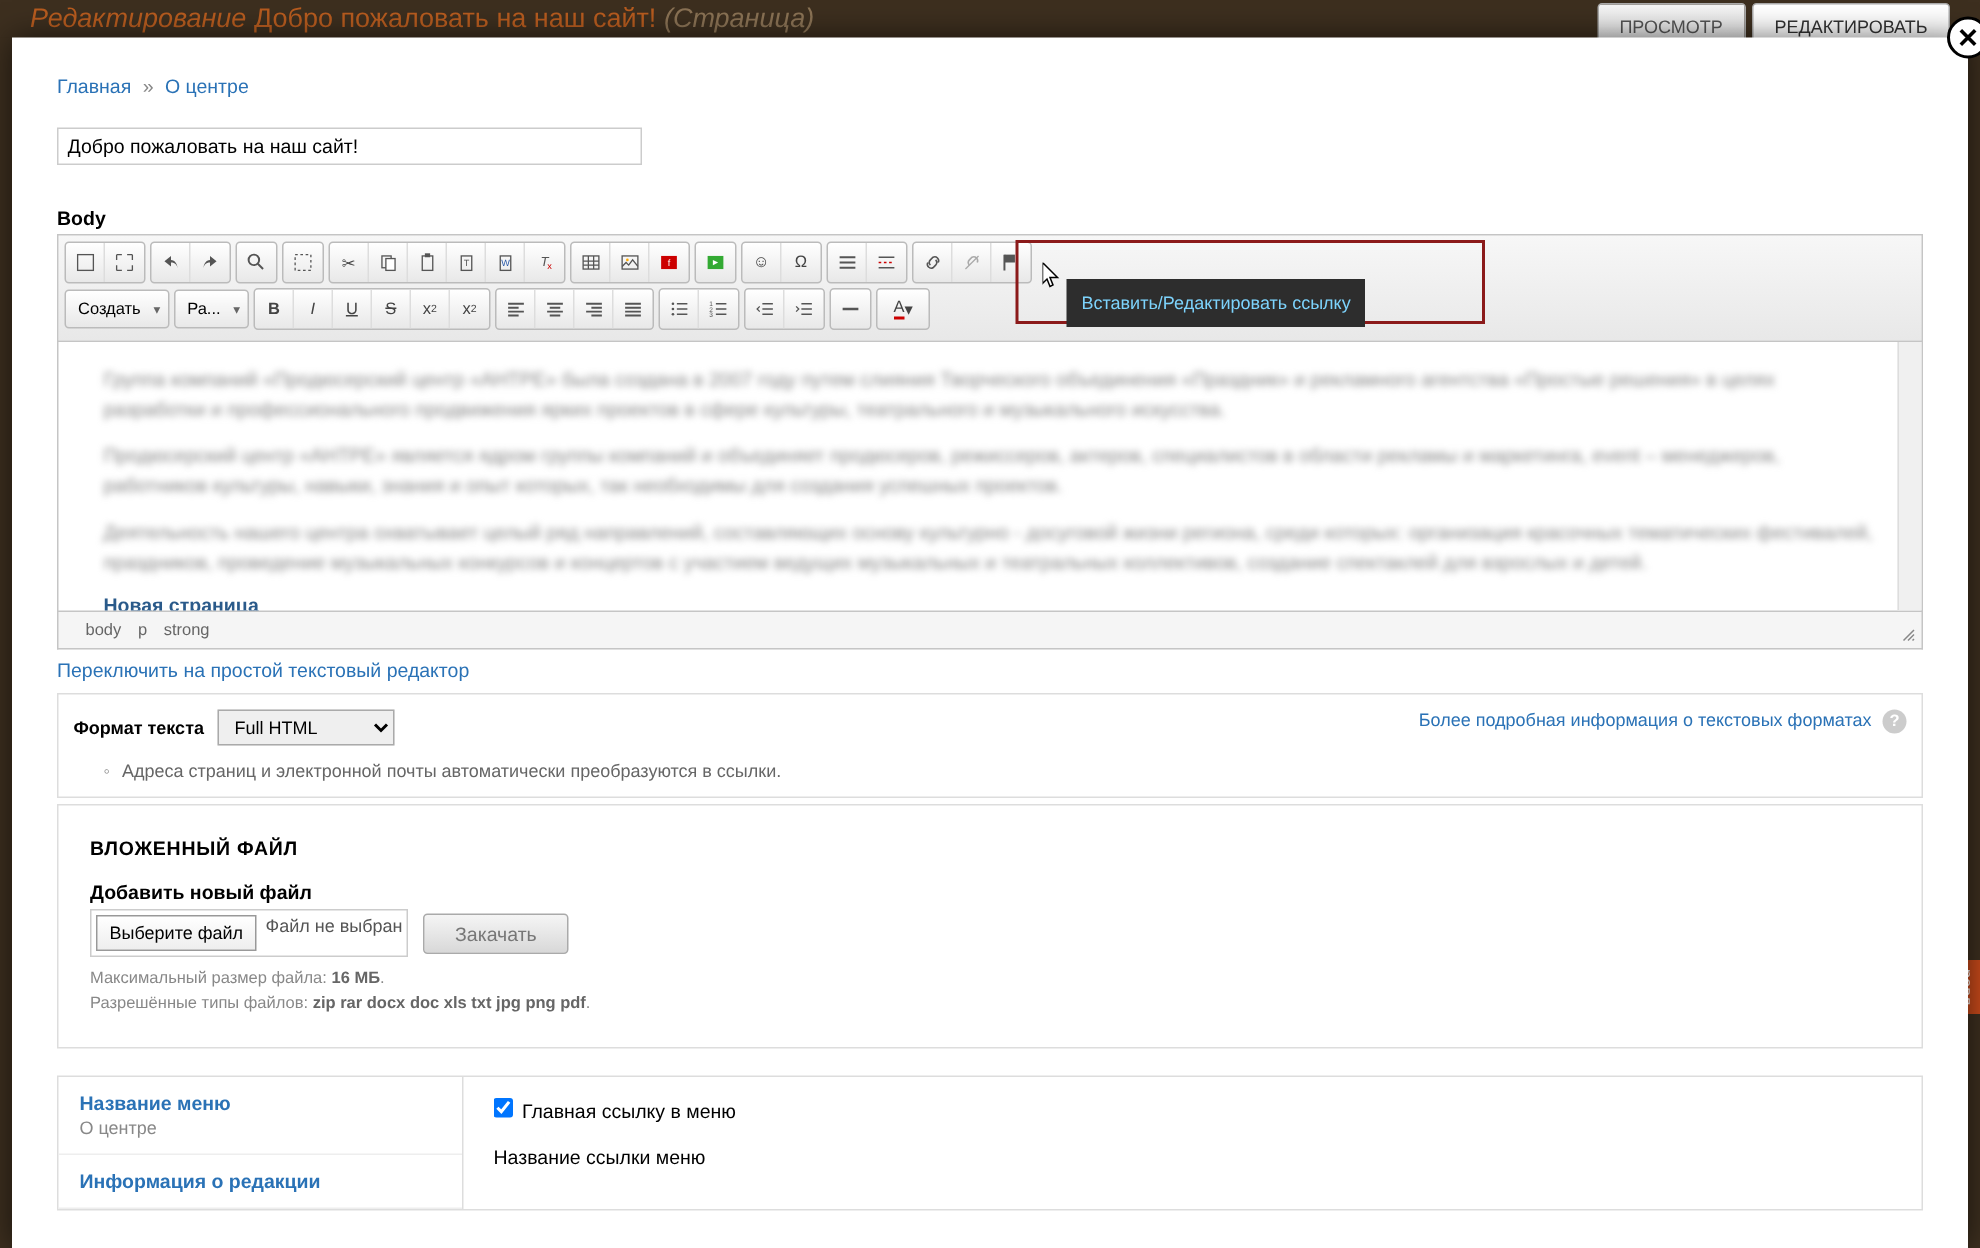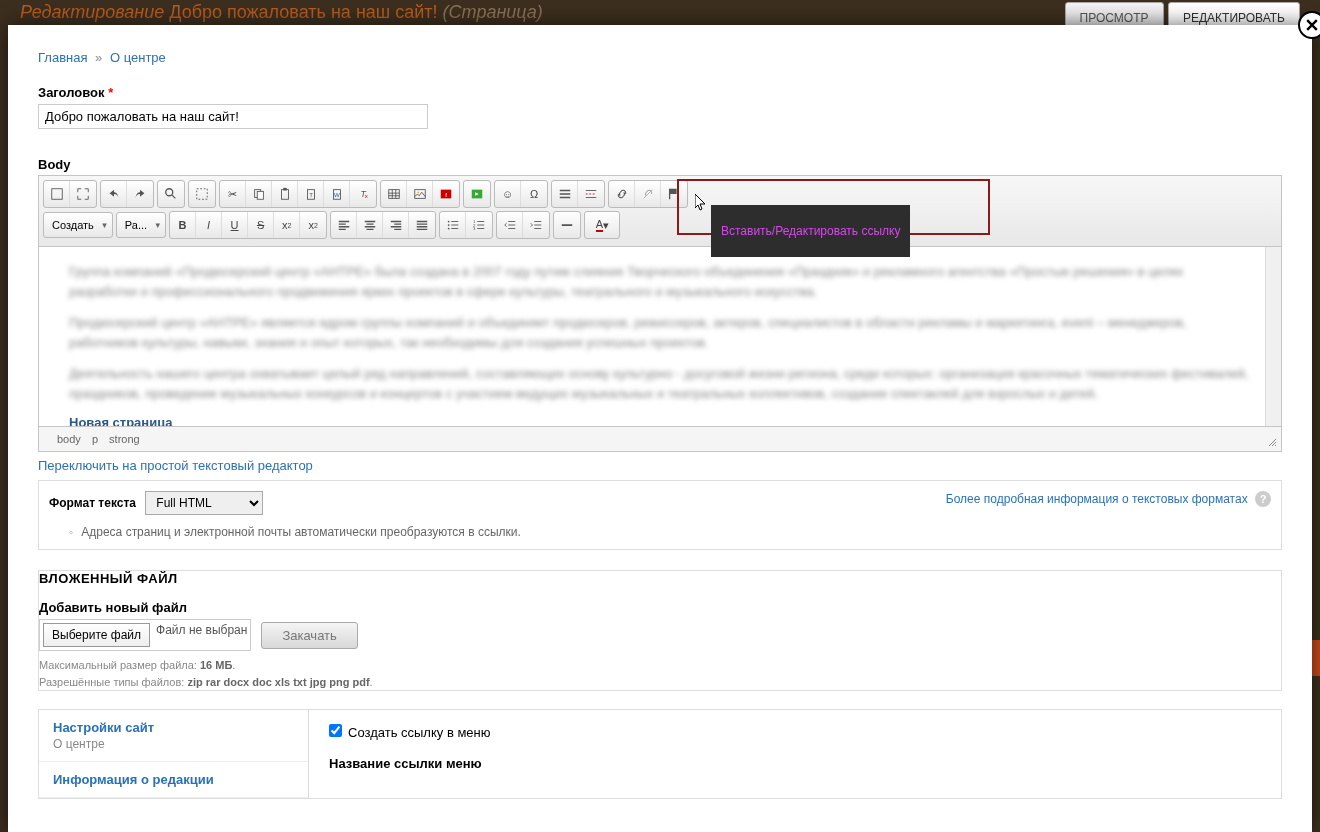--- a/index.html
+++ b/index.html
@@ -23,56 +23,56 @@
 .editor-toolbar{border:1px solid #c5c5c5;background:linear-gradient(#f7f7f7,#e8e8e8);padding:4px;position:relative}
 .tb-row{display:flex;align-items:center;flex-wrap:wrap;gap:3px;margin-bottom:3px}
 .tb-row:last-child{margin-bottom:0}
 .tb-group{display:flex;border:1px solid #bbb;border-radius:3px;overflow:hidden;background:linear-gradient(#fff,#e8e8e8)}
 .tb-btn{width:26px;height:26px;display:flex;align-items:center;justify-content:center;border-right:1px solid #ddd;cursor:pointer;font-size:11px;color:#444}
 .tb-btn:last-child{border-right:none}
 .tb-btn svg{width:14px;height:14px;fill:#555}
 .tb-select{height:26px;padding:0 18px 0 8px;border:1px solid #bbb;border-radius:3px;background:linear-gradient(#fff,#e8e8e8);font-size:11px;cursor:pointer;position:relative;display:flex;align-items:center}
 .tb-select::after{content:"▾";position:absolute;right:5px;font-size:9px;color:#666}
 .highlight-box{position:absolute;border:2px solid #8b1a1a;pointer-events:none}
-.tooltip{position:absolute;background:#2d2d2d;color:#d946ef;padding:19px 10px;font-size:12px;white-space:nowrap;z-index:50}
+.tooltip{position:absolute;background:#2d2d2d;color:#7dd3fc;padding:9px 10px;font-size:12px;white-space:nowrap;z-index:50}
 .cursor-icon{position:absolute;z-index:51;font-size:16px;color:#000}
 .editor-body{border:1px solid #c5c5c5;border-top:none;background:#fff;padding:15px 30px;height:180px;font-size:13px;color:#666;position:relative;overflow:hidden}
 .editor-body p{margin-bottom:12px;line-height:1.5;filter:blur(2.5px);color:#888}
 .link-text{color:#2a5a8a;font-weight:bold;border-bottom:2px solid #b02020;display:inline-block;padding-bottom:2px;font-size:13px;filter:none}
 .editor-scroll{position:absolute;right:0;top:0;bottom:0;width:16px;background:#f0f0f0;border-left:1px solid #ddd}
 .editor-path{border:1px solid #c5c5c5;border-top:none;background:#f5f5f5;padding:6px 18px;font-size:11px;color:#666}
 .editor-path span{margin-right:8px}
 .editor-resize{position:absolute;right:4px;bottom:4px}
 .switch-link{color:#2a72b6;font-size:13px;text-decoration:none;display:inline-block;margin-top:6px}
 .format-row{border:1px solid #ddd;padding:10px;margin-top:6px;font-size:12px;position:relative}
 .format-row label{font-weight:bold;margin-right:6px}
 .format-row select{padding:3px 6px;border:1px solid #aaa;font-size:12px;width:118px}
 .format-help{position:absolute;right:10px;top:10px;color:#2a72b6;font-size:12px}
 .format-help .help-icon{display:inline-block;width:16px;height:16px;background:#ccc;color:#fff;border-radius:50%;text-align:center;line-height:16px;font-size:11px;margin-left:4px;font-weight:bold}
 .format-hint{font-size:12px;color:#666;margin-top:10px;padding-left:20px}
 .format-hint::before{content:"◦";margin-right:8px;color:#888}
-.attach-box{border:1px solid #ddd;padding:0;margin-top:20px}
+.attach-box{border:1px solid #ddd;padding:21px;margin-top:4px}
 .attach-title{font-size:13px;font-weight:bold;letter-spacing:0.5px;margin-bottom:14px}
 .attach-sub{font-size:13px;font-weight:bold;margin-bottom:4px}
 .file-row{display:flex;align-items:center;gap:10px}
 .file-choose{border:1px solid #999;padding:4px 8px;font-size:12px;background:linear-gradient(#fff,#eee);cursor:pointer}
 .file-group{border:1px solid #ccc;padding:3px;display:flex;align-items:flex-start;gap:6px}
 .no-file{font-size:12px;color:#555}
 .upload-btn{padding:5px 20px;border:1px solid #aaa;background:linear-gradient(#f5f5f5,#d8d8d8);border-radius:3px;font-size:13px;color:#777;cursor:pointer}
 .file-hints{font-size:11px;color:#888;margin-top:6px;line-height:1.5}
 .file-hints strong{color:#666}
 .bottom-panel{border:1px solid #ddd;margin-top:18px;display:flex}
 .bottom-tabs{width:270px;border-right:1px solid #ddd}
 .btab{padding:10px 14px;font-size:13px;border-bottom:1px solid #eee;cursor:pointer}
 .btab-label{color:#2a72b6;font-weight:normal}
 .btab-sub{color:#888;font-size:12px;margin-top:2px}
 .btab.active .btab-label{font-weight:bold}
 .bottom-content{flex:1;padding:14px 20px;font-size:13px}
 .bottom-content input[type=checkbox]{margin-right:6px}
-.menu-title-label{font-weight:bold;margin-top:16px;display:block}
+.menu-title-label{font-weight:normal;margin-top:16px;display:block}
 .side-btn{position:absolute;right:0;top:640px;background:#c84a1a;color:#fff;padding:6px 4px;font-size:11px;writing-mode:vertical-rl}
 </style>
 </head>
 <body>
 
 <div class="page-header">
   <em>Редактирование</em>
   <span>Добро пожаловать на наш сайт!</span>
   <span class="gray">(Страница)</span>
 </div>
@@ -91,23 +91,20 @@
       </svg>
   </div>
   <div class="content">
 
     <div class="breadcrumb">
       <a>Главная</a>
       <span class="sep">»</span>
       <a>О центре</a>
     </div>
 
-    <div class="field-label">
-      <span>Заголовок</span> <span class="required">*</span>
-    </div>
     <input class="text-input" value="Добро пожаловать на наш сайт!" style="">
 
     <div class="body-label">Body</div>
 
     <div class="editor-toolbar">
       <div class="tb-row">
         <div class="tb-group">
             <div class="tb-btn">
               <svg viewBox="0 0 16 16">
                 <rect x="2" y="2" width="12" height="12" fill="none" stroke="#555"></rect>
@@ -380,27 +377,27 @@
       </div>
       <div class="file-hints">
         <div><span>Максимальный размер файла: </span><strong>16 МБ</strong><span>.</span></div>
         <div><span>Разрешённые типы файлов: </span><strong>zip rar docx doc xls txt jpg png pdf</strong><span>.</span></div>
       </div>
     </div>
 
     <div class="bottom-panel">
       <div class="bottom-tabs">
         <div class="btab active">
-          <div class="btab-label">Настройки сайт</div>
+          <div class="btab-label">Название меню</div>
           <div class="btab-sub">О центре</div>
         </div>
         <div class="btab">
           <div class="btab-label" style="font-weight:bold">Информация о редакции</div>
         </div>
       </div>
       <div class="bottom-content">
-        <label><input type="checkbox" checked="" style=""><span>Создать ссылку в меню</span></label>
+        <label><input type="checkbox" checked="" style=""><span>Главная ссылку в меню</span></label>
         <span class="menu-title-label">Название ссылки меню</span>
       </div>
     </div>
 
   </div>
 </div>
 
 </body></html>

